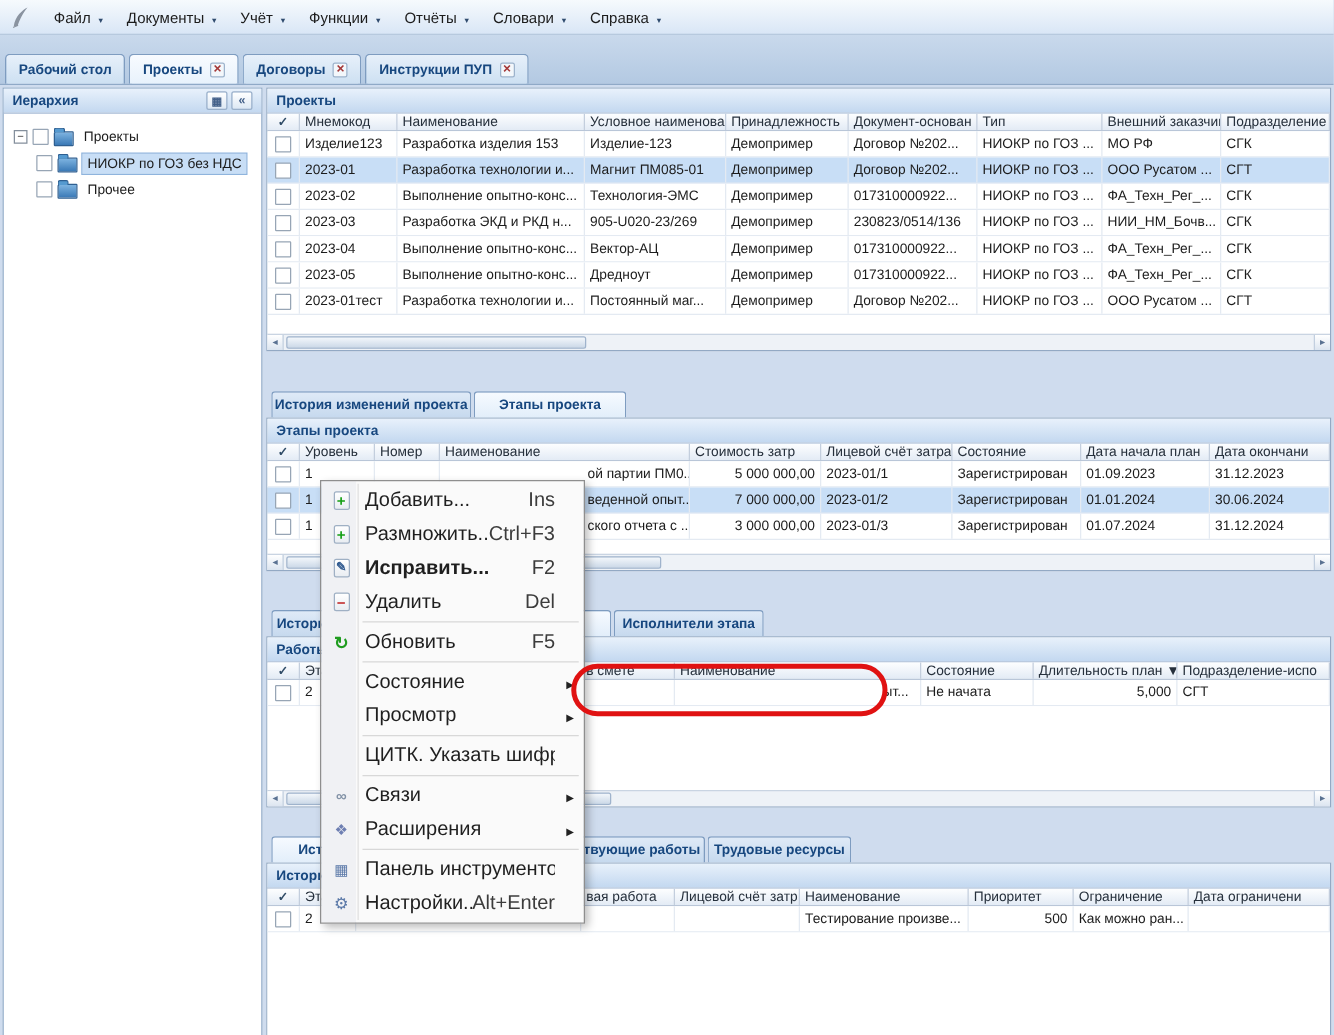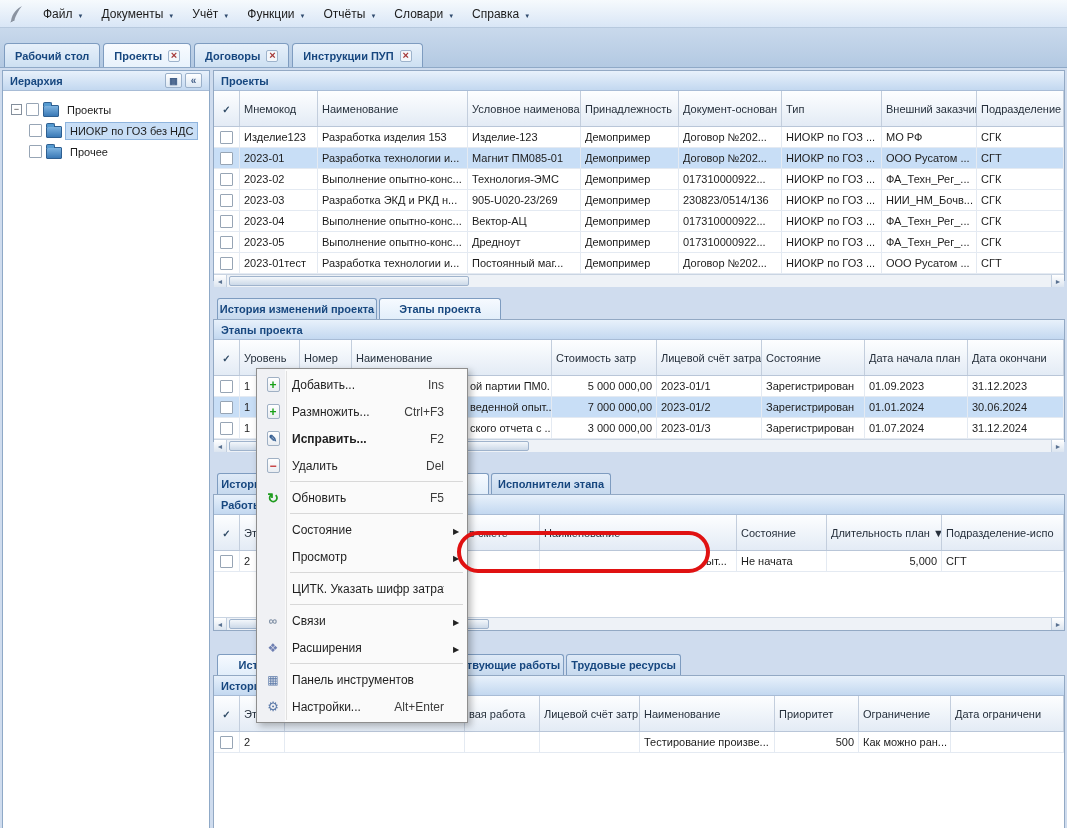--- a/index.html
+++ b/index.html
@@ -34,29 +34,29 @@
 .cbx{width:13px;height:13px;flex:none;border:1px solid #97a5b5;background:#fff;border-radius:1px;display:inline-block}
 .folder{width:16px;height:12px;flex:none;position:relative;background:linear-gradient(#7db3e0,#3a79b6);border:1px solid #2e5f91;border-radius:2px 1px 1px 1px;margin-top:2px}
 .folder::before{content:"";position:absolute;top:-4px;left:-1px;width:7px;height:3px;background:#559ad0;border:1px solid #2e5f91;border-bottom:none;border-radius:2px 2px 0 0}
 .tlabel{padding:2px 4px;white-space:nowrap}
 .trow.sel .tlabel{background:#c8def6;outline:1px solid #8fb4dd}
 
 .main{position:absolute;left:213px;top:2px;right:2px;bottom:0}
 .panel{background:#fff;border:1px solid #93a9c4;display:flex;flex-direction:column}
 .s1{height:211px}.s2{height:123px}.s3{height:137px}.s4{height:164px}
 .subtabs{display:flex;gap:2px;height:22px;align-items:flex-end;margin-left:4px}
-.t2{margin-top:16px}.t3{margin-top:30px}.t4{margin-top:22px}
+.t2{margin-top:31px}.t3{margin-top:30px}.t4{margin-top:22px}
 .stab{height:21px;border:1px solid #7e9cc0;border-bottom:none;border-radius:3px 3px 0 0;background:linear-gradient(#dfeaf7,#c6d9ee);color:#17477f;font-weight:bold;display:flex;align-items:center;justify-content:center;overflow:hidden;white-space:nowrap;padding:0 6px}
 .stab.active{background:linear-gradient(#f6faff,#e2eefa)}
 .t2 .stab:nth-child(1){width:160px}.t2 .stab:nth-child(2){width:122px}
 .t3 .stab:nth-child(1){width:150px}.t3 .stab:nth-child(2){width:120px}.t3 .stab:nth-child(3){width:120px}
 .t4 .stab:nth-child(1){width:195px}.t4 .stab:nth-child(2){width:150px}.t4 .stab:nth-child(3){width:115px}
 
 .grid{display:flex;flex-direction:column;flex:1;min-height:0}
-.ghead{display:flex;height:36px;flex:none;background:linear-gradient(#fdfeff,#e3ebf5);border-bottom:1px solid #b9c6d8}
+.ghead{display:flex;height:14px;flex:none;background:linear-gradient(#fdfeff,#e3ebf5);border-bottom:1px solid #b9c6d8}
 .hcell{border-right:1px solid #c3cedd;display:flex;align-items:center;padding:0 4px;overflow:hidden;white-space:nowrap;color:#26303c;flex:none}
 .grow{display:flex;height:21px;flex:none;border-bottom:1px solid #e4eaf2;background:#fff}
 .grow.sel{background:#c8def6}
 .cell{border-right:1px solid #e4eaf2;padding:0 4px;display:flex;align-items:center;overflow:hidden;white-space:nowrap;flex:none}
 .cell.cbc,.hcell.cbc{justify-content:center}
 .icon-check::before{content:"✓";color:#2f4b66;font-size:10px;font-weight:bold}
 .gfill{flex:1;background:#fff}
 .hscroll{height:13px;flex:none;background:#eef2f7;border-top:1px solid #c9d4e2;display:flex;align-items:center;position:relative}
 .sarrow{width:13px;height:12px;display:flex;align-items:center;justify-content:center;background:linear-gradient(#fff,#dce5f0);border-right:1px solid #c2cfdf}
 .sarrow-l::before{content:"◄";font-size:7px;color:#5a7292}
@@ -66,21 +66,21 @@
 .th1{width:240px}.th2{width:300px}.th3{width:260px}
 
 .gp .c0{width:26px}.gp .c1{width:78px}.gp .c2{width:150px}.gp .c3{width:113px}.gp .c4{width:98px}.gp .c5{width:103px}.gp .c6{width:100px}.gp .c7{width:95px}.gp .c8{flex:1}
 .gs .c0{width:26px}.gs .c1{width:60px}.gs .c2{width:52px}.gs .c3{width:200px}.gs .c4{width:105px}.gs .c5{width:105px}.gs .c6{width:103px}.gs .c7{width:103px}.gs .c8{flex:1}
 .gw .c0{width:26px}.gw .c1{width:45px}.gw .c2{width:180px}.gw .c3{width:75px}.gw .c4{width:197px}.gw .c5{width:90px}.gw .c6{width:115px}.gw .c7{flex:1}
 .gr .c0{width:26px}.gr .c1{width:45px}.gr .c2{width:180px}.gr .c3{width:75px}.gr .c4{width:100px}.gr .c5{width:135px}.gr .c6{width:84px}.gr .c7{width:92px}.gr .c8{flex:1}
 .gs .grow .c4,.gw .grow .c6,.gr .grow .c6{justify-content:flex-end}
 .gs .grow .c3{padding-left:118px}
 .gw .grow .c4{padding-left:166px}
 
-.cmenu{position:absolute;left:256px;top:300px;width:212px;background:linear-gradient(to right,#f0f1f4 0,#f0f1f4 28px,#fafafa 28px);border:1px solid #8e8e8e;box-shadow:3px 3px 7px rgba(0,0,0,.28);padding:2px;z-index:40;font-size:12px}
+.cmenu{position:absolute;left:256px;top:316px;width:212px;background:linear-gradient(to right,#f0f1f4 0,#f0f1f4 28px,#fafafa 28px);border:1px solid #8e8e8e;box-shadow:3px 3px 7px rgba(0,0,0,.28);padding:2px;z-index:40;font-size:16px}
 .cmenu::before{content:"";position:absolute;left:29px;top:2px;bottom:2px;width:1px;background:#e0e0e0}
 .mitem{height:27px;display:flex;align-items:center;position:relative;padding-right:3px;color:#1f1f1f}
 .mitem.hl{background:linear-gradient(#dfecfc,#c3daf5);box-shadow:inset 0 0 0 1px #7aa6d8;border-radius:3px}
 .mitem.bold .mlabel{font-weight:bold}
 .micon{width:28px;flex:none;display:flex;align-items:center;justify-content:center}
 .mlabel{flex:1;padding-left:5px;white-space:nowrap;overflow:hidden}
 .mshort{color:#3c3c3c;padding-right:6px;white-space:nowrap}
 .marrow{width:12px;text-align:center}
 .marrow::before{content:"▶";font-size:8px;color:#222}
 .msep{height:1px;background:#d8d8d8;margin:2px 2px 2px 31px}

